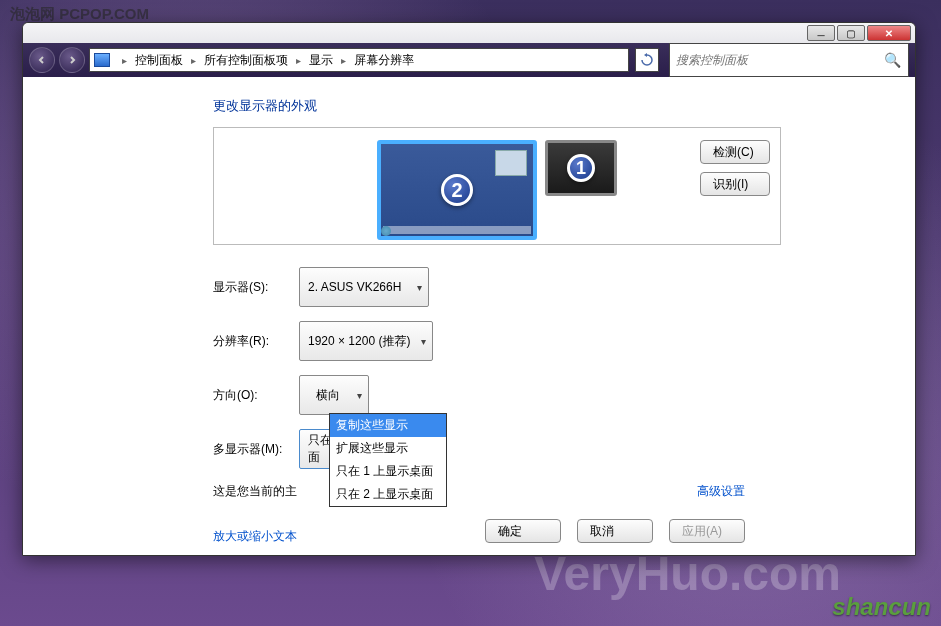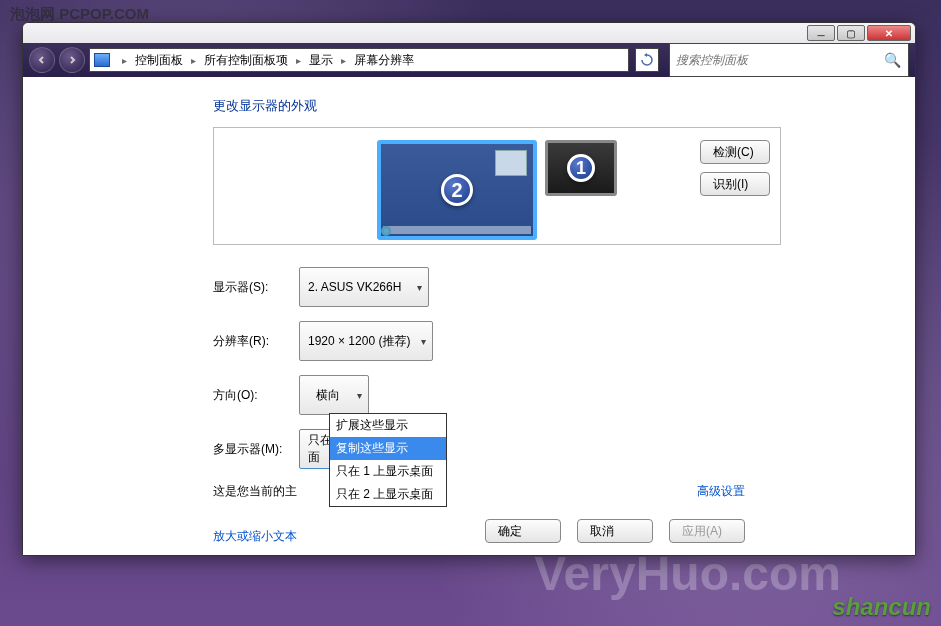--- a/index.html
+++ b/index.html
@@ -154,22 +154,22 @@
             </div>
         </div>
         <div class="form-row">
           <div class="form-label">多显示器(M):</div>
           <div class="combo combo-116 combo-open">
               <span>只在 2 上显示桌面</span>
             </div>
         </div>
 
         <div class="dropdown-list">
+          <div class="dd-item selected">复制这些显示</div>
           <div class="dd-item">扩展这些显示</div>
-          <div class="dd-item selected">复制这些显示</div>
           <div class="dd-item">只在 1 上显示桌面</div>
           <div class="dd-item">只在 2 上显示桌面</div>
         </div>
       </div>
 
       <div class="status-line">
         <span>这是您当前的主</span>
         <span class="link adv-link">高级设置</span>
       </div>
 

